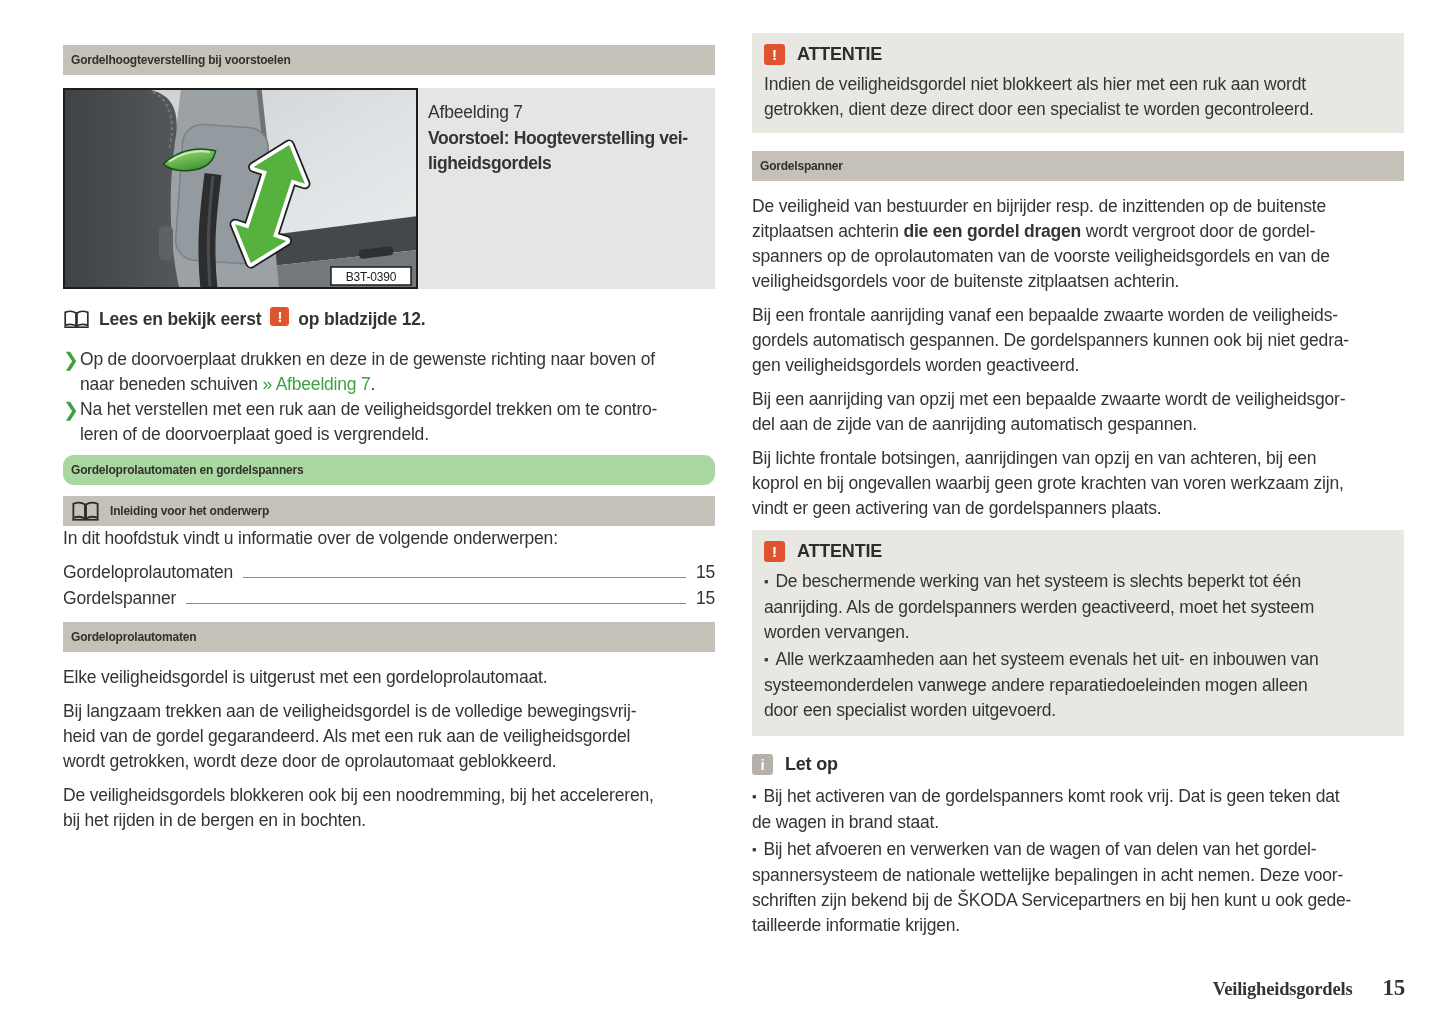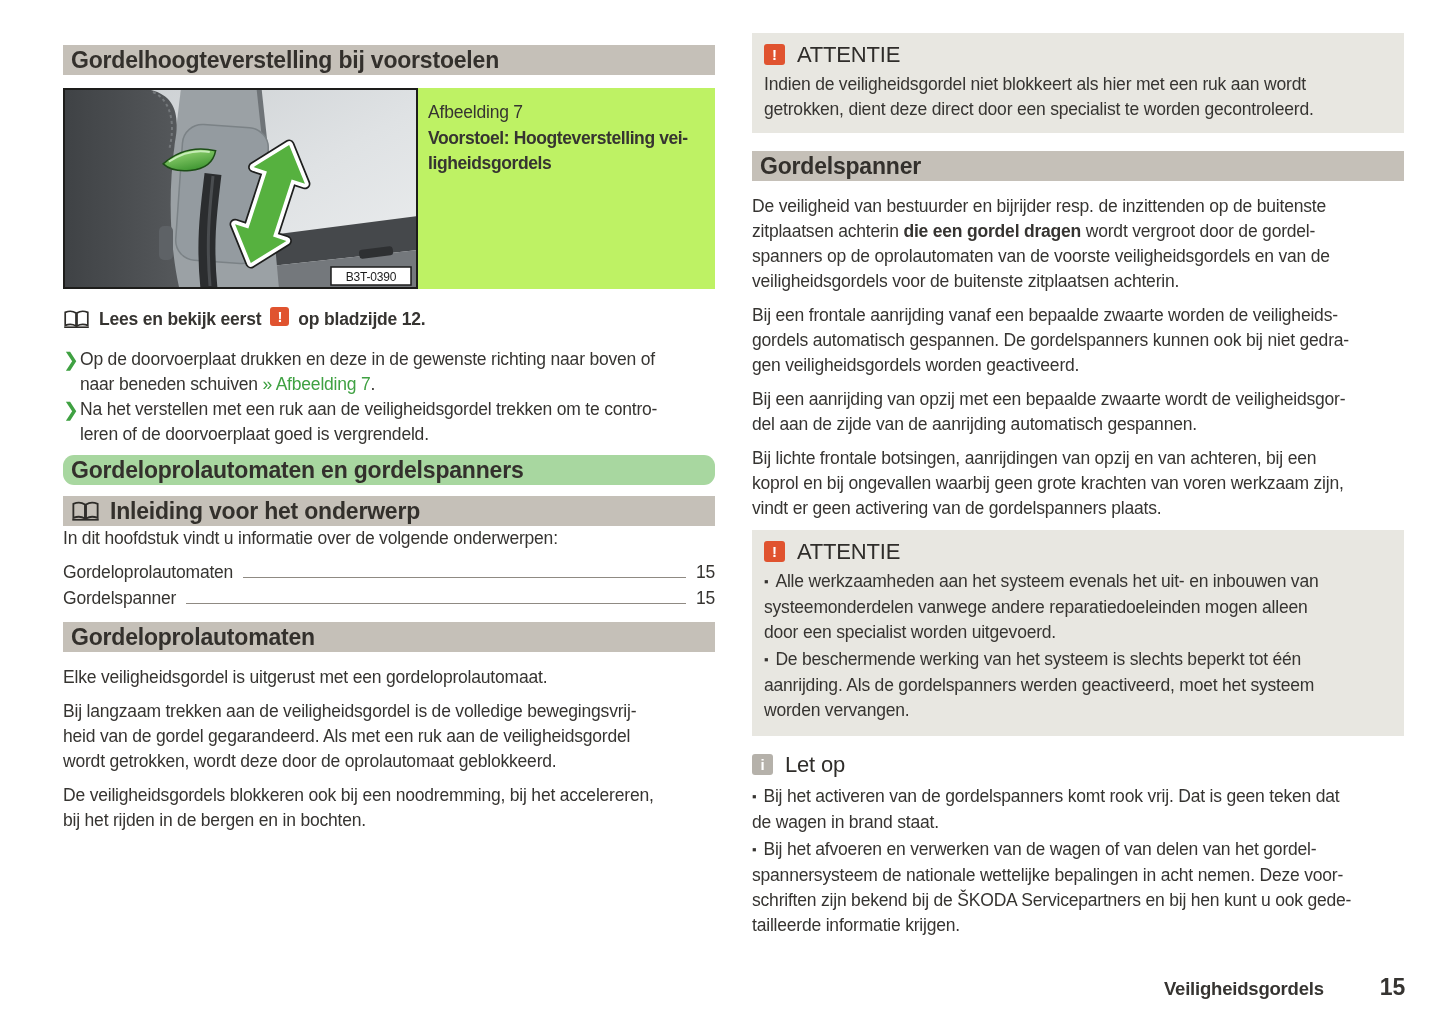--- a/index.html
+++ b/index.html
@@ -14,34 +14,34 @@
     color:#363431;
     font-size:17.5px;line-height:25px;letter-spacing:-0.2px;
   }
   .col{width:652px;flex:0 0 652px;}
   .pre{white-space:pre-line;}
   .b{font-weight:bold;}
 
   
   .bar{
     background:#c5c0b8;color:#33302c;
-    font-size:23px;font-weight:bold;
+    font-size:12px;font-weight:bold;
     height:30px;line-height:30px;
     padding-left:8px;letter-spacing:-0.2px;
     display:flex;align-items:center;gap:10px;
     margin:0 0 13px 0;
   }
   .bar.green{background:#a8d7a0;margin-bottom:11px;border-radius:11px;}
   .bar.first{margin-top:12px;}
   .bar.sub{margin-bottom:0;}
 
   
   .figure-row{display:flex;height:201px;margin-bottom:18px;}
   .figure-img{width:355px;height:201px;flex:0 0 355px;}
-  .figure-caption{flex:1;background:#bef264;padding:12px 14px 0 10px;box-sizing:border-box;}
+  .figure-caption{flex:1;background:#e5e5e5;padding:12px 14px 0 10px;box-sizing:border-box;}
   .figure-caption .cap-title{margin-bottom:1px;}
   .figure-caption .cap-body{font-weight:bold;letter-spacing:-0.4px;}
 
   
   .read-first{display:flex;gap:9px;margin:0 0 15px 0;font-weight:bold;}
   .book-ic{display:inline-flex;align-items:center;}
 
   .para{margin:0 0 9px 0;}
   .para:last-child{margin-bottom:0;}
 
@@ -56,32 +56,32 @@
   .toc{margin:0 0 10px 0;}
   .toc-row{display:flex;align-items:baseline;height:26px;cursor:pointer;}
   .toc-label{white-space:nowrap;}
   .leader{flex:1;border-bottom:1.5px solid #8f8a83;margin:0 10px 5px 10px;}
   .toc-page{white-space:nowrap;}
 
   
   .warn-box{background:#e8e7e1;padding:9px 12px 11px 12px;margin:0 0 18px 0;}
   .warn-box.second{margin-top:3px;margin-bottom:16px;}
   .warn-head{display:flex;align-items:center;gap:12px;margin-bottom:5px;}
-  .warn-title{font-weight:normal;font-size:22px;color:#2f2d2a;}
+  .warn-title{font-weight:bold;font-size:18px;color:#2f2d2a;}
   .warn-ic{width:21px;height:21px;flex:0 0 21px;background:#e0532f;border-radius:3px;
     color:#fff;font-weight:bold;font-size:15px;display:inline-flex;align-items:center;justify-content:center;}
   .warn-ic.small{width:19px;height:19px;flex:0 0 19px;}
   .info-ic{width:21px;height:21px;flex:0 0 21px;background:#b5b1aa;border-radius:3px;
     color:#fff;font-weight:bold;font-size:15px;font-style:normal;display:inline-flex;align-items:center;justify-content:center;}
   .w-item{margin:0 0 2px 0;}
   .sq{margin-right:7px;font-size:13px;position:relative;top:-1px;}
   .note-head{display:flex;align-items:center;gap:12px;margin:0 0 7px 0;}
 
   
-  .footer{position:absolute;top:975px;right:40px;display:flex;align-items:baseline;gap:56px;}
+  .footer{position:absolute;top:975px;right:40px;display:flex;align-items:baseline;gap:30px;font-family:Liberation Serif, serif;}
   .f-chapter{font-weight:bold;font-size:18.5px;}
   .f-page{font-weight:bold;font-size:23px;}
 </style>
 </head>
 <body>
 
 <div class="page">
 
   <div class="col">
 
@@ -233,26 +233,26 @@
 koprol en bij ongevallen waarbij geen grote krachten van voren werkzaam zijn,
 vindt er geen activering van de gordelspanners plaats.</p>
 
     <div class="warn-box second">
       <div class="warn-head">
         <span class="warn-ic">
             <span>!</span>
           </span>
         <span class="warn-title">ATTENTIE</span>
       </div>
+      <div class="w-item"><span class="sq">▪</span><span class="pre">De beschermende werking van het systeem is slechts beperkt tot één
+aanrijding. Als de gordelspanners werden geactiveerd, moet het systeem
+worden vervangen.</span></div>
       <div class="w-item"><span class="sq">▪</span><span class="pre">Alle werkzaamheden aan het systeem evenals het uit- en inbouwen van
 systeemonderdelen vanwege andere reparatiedoeleinden mogen alleen
 door een specialist worden uitgevoerd.</span></div>
-      <div class="w-item"><span class="sq">▪</span><span class="pre">De beschermende werking van het systeem is slechts beperkt tot één
-aanrijding. Als de gordelspanners werden geactiveerd, moet het systeem
-worden vervangen.</span></div>
     </div>
 
     <div class="note-head">
       <span class="info-ic">
           <span>i</span>
         </span>
       <span class="warn-title">Let op</span>
     </div>
     <div class="w-item"><span class="sq">▪</span><span class="pre">Bij het activeren van de gordelspanners komt rook vrij. Dat is geen teken dat
 de wagen in brand staat.</span></div>

